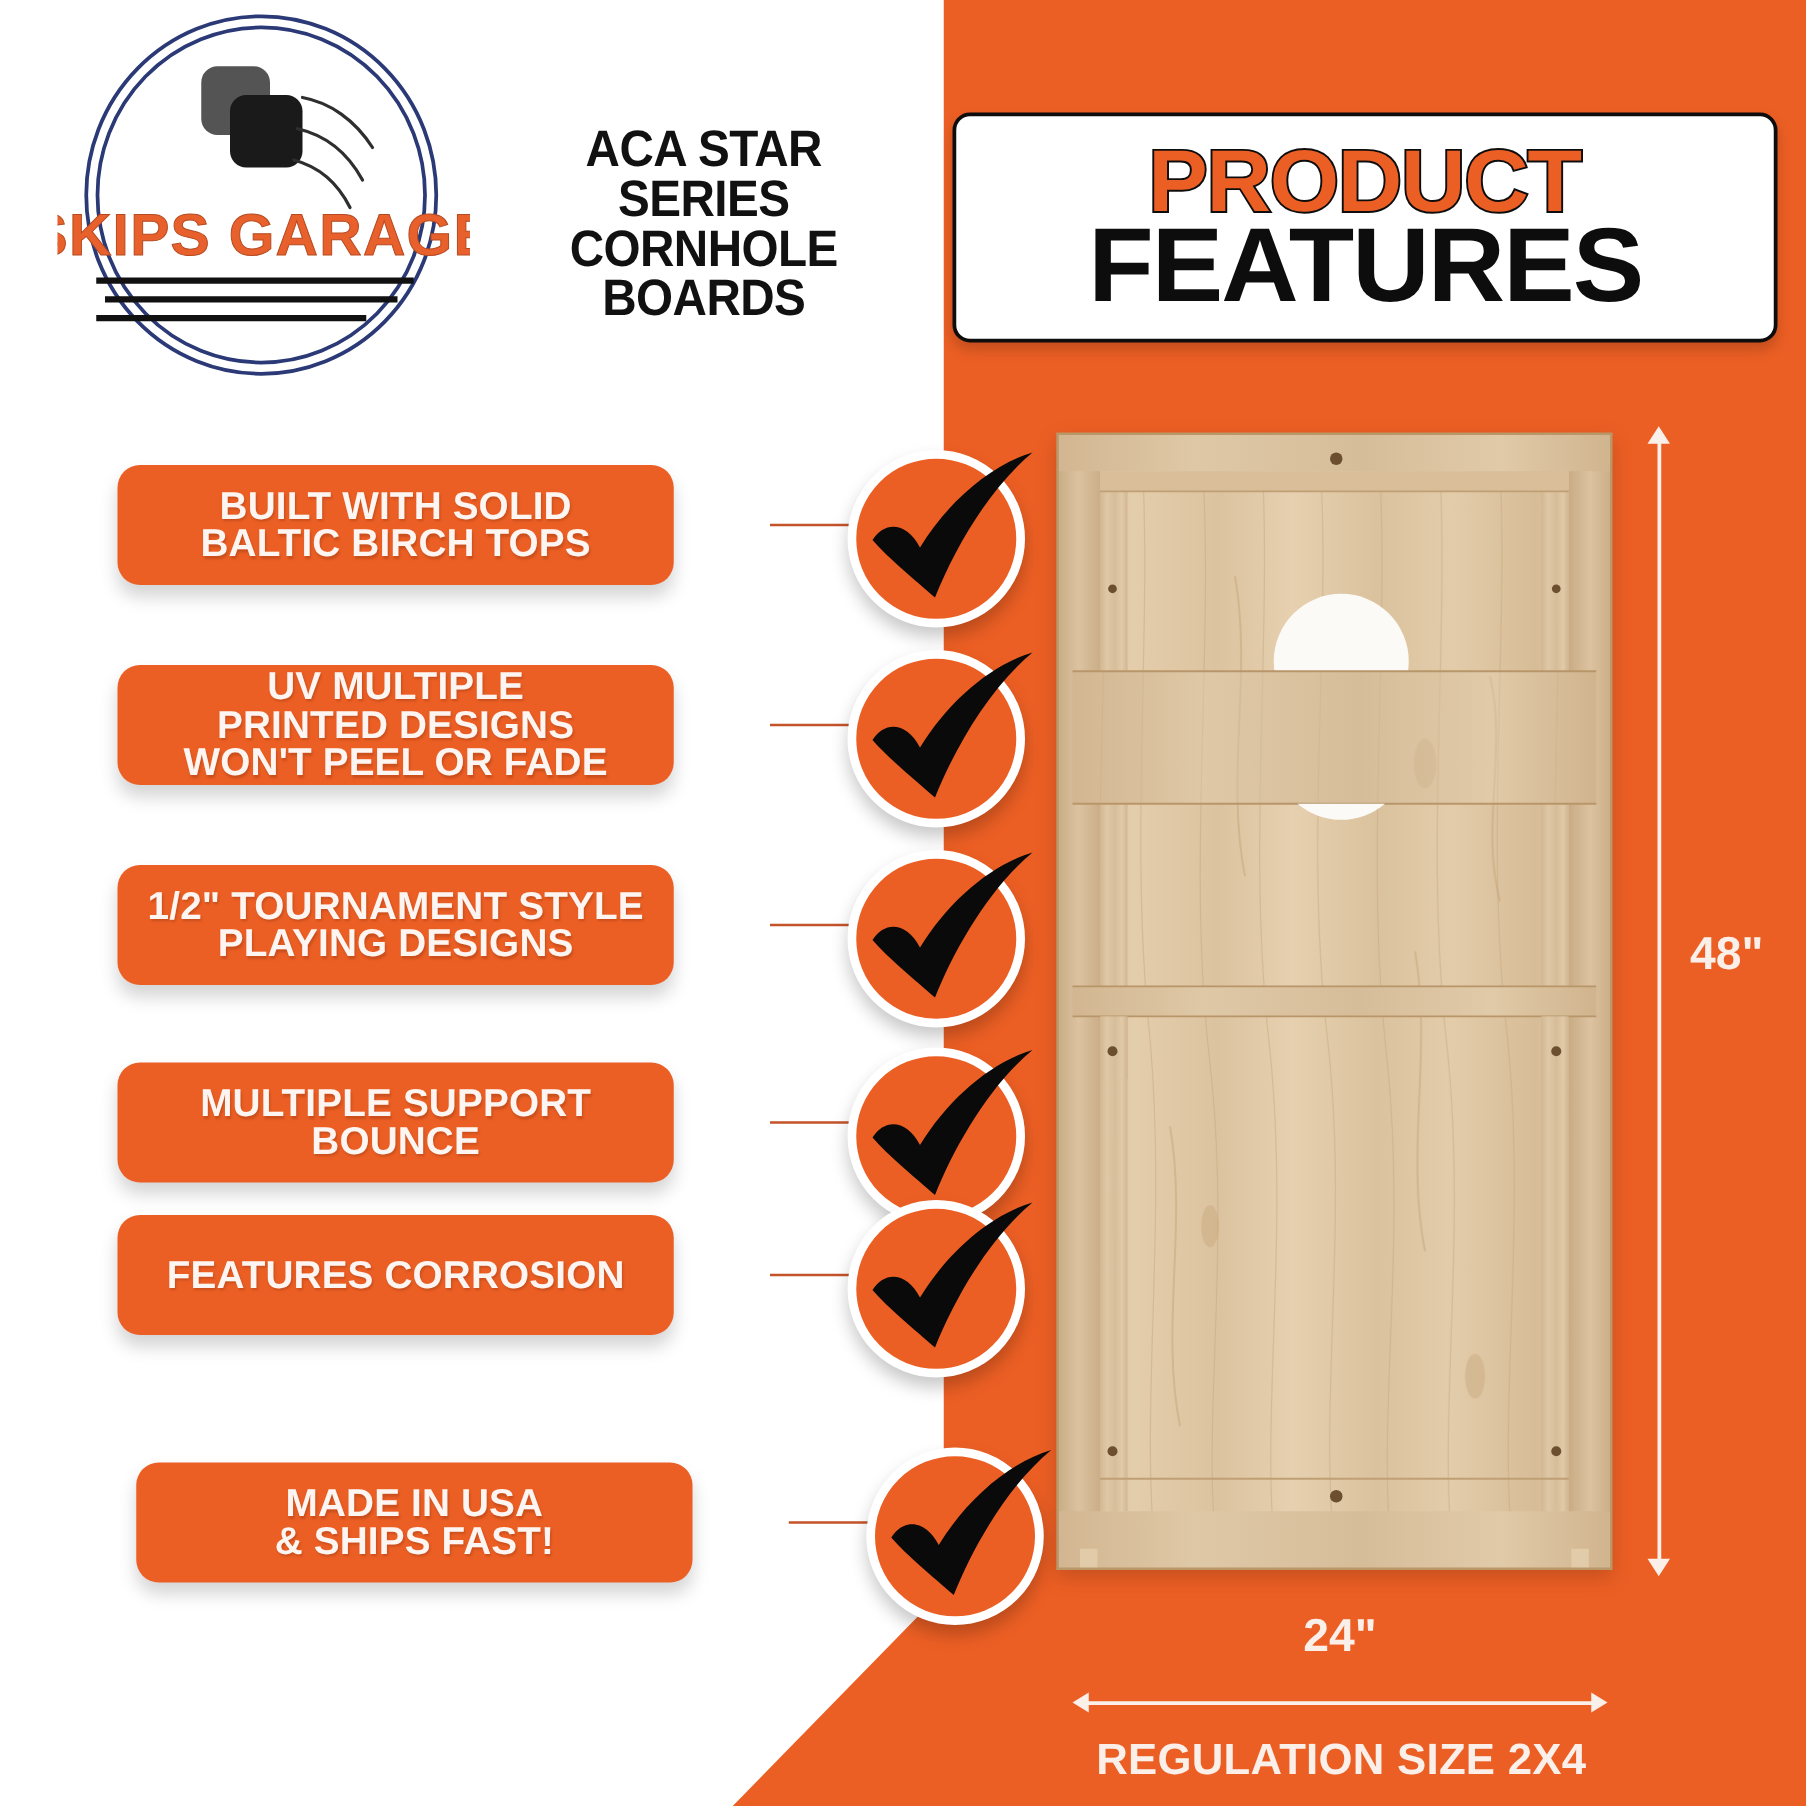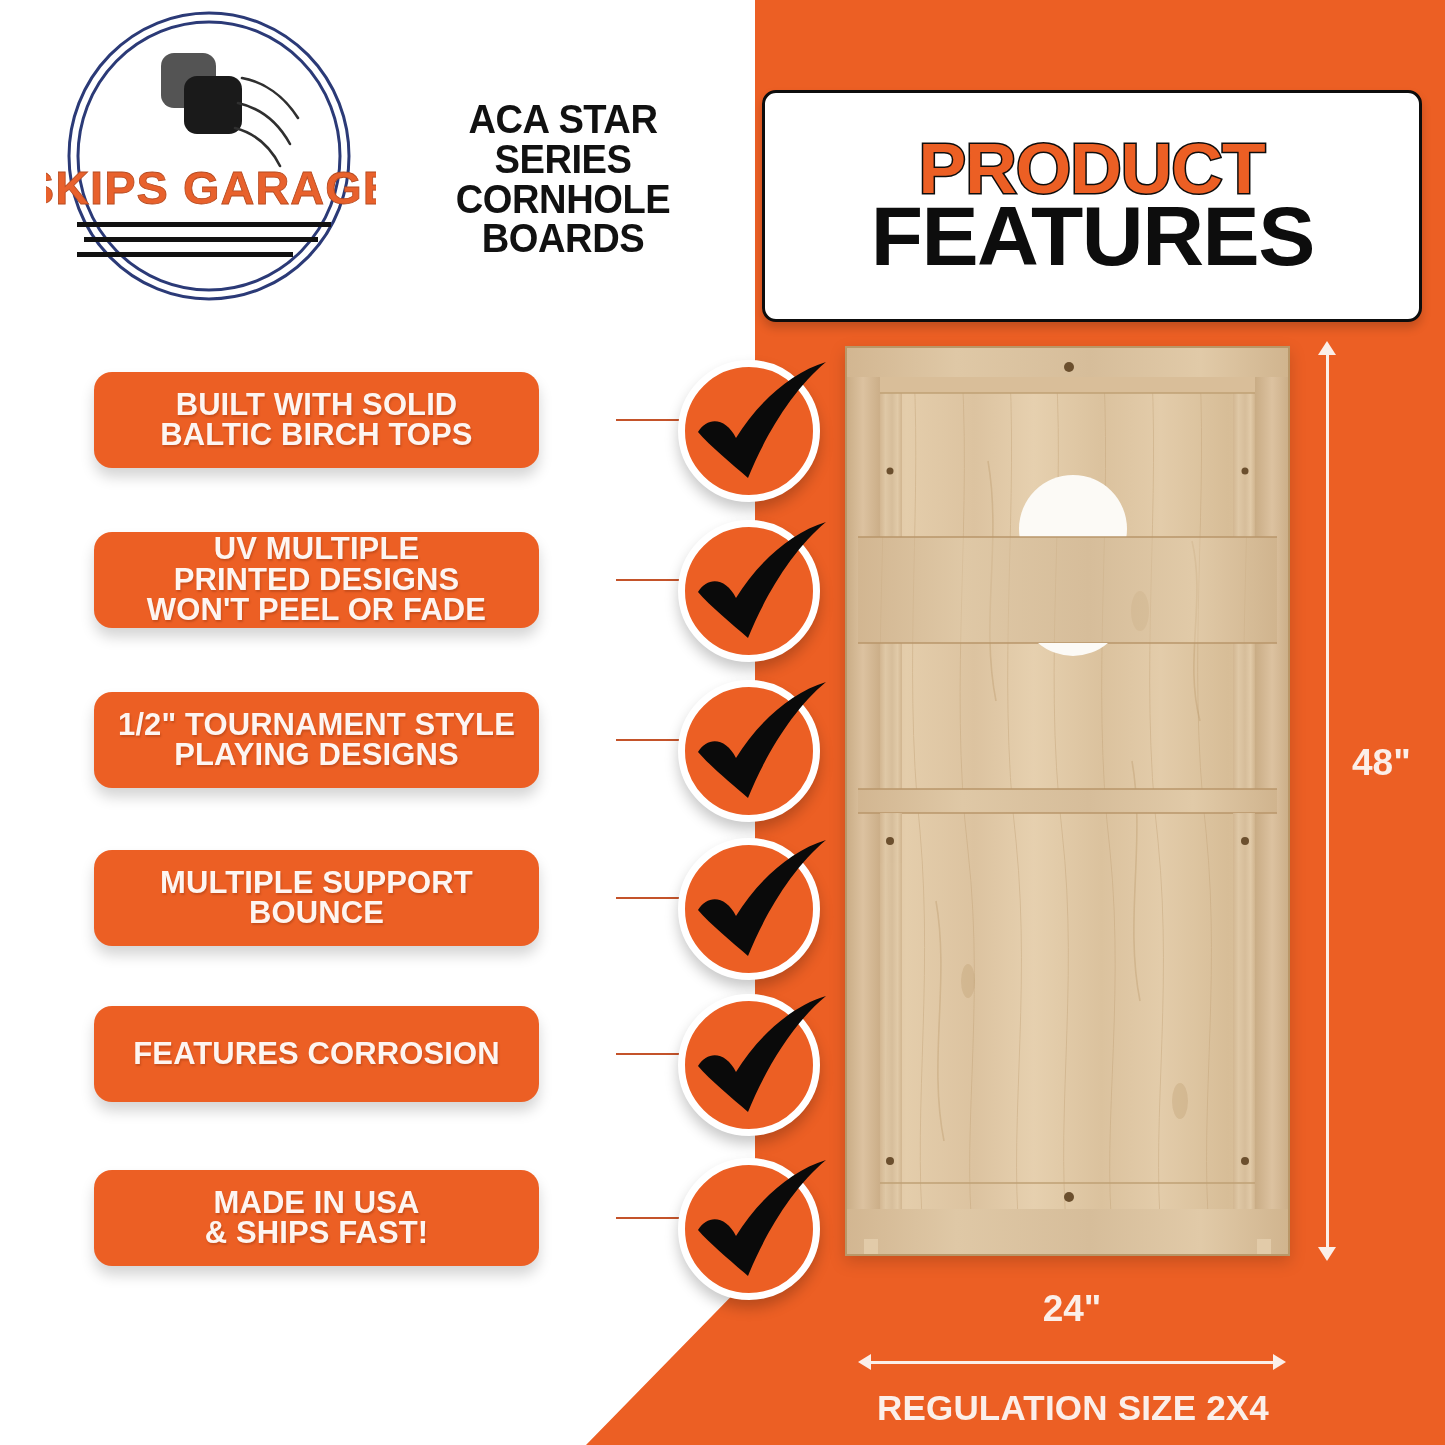--- a/index.html
+++ b/index.html
@@ -36,21 +36,21 @@
     letter-spacing:-0.5px;
     color:#111111;
     font-family:"Liberation Sans", sans-serif;
     transform:scaleX(0.93);
     transform-origin:center top;
   }
   .product-title span{ display:block; }
 
   
   .features-plaque{
-    position:absolute; left:762px; top:90px; width:660px; height:232px;
+    position:absolute; left:762px; top:90px; width:660px; height:184px;
     background:#ffffff;
     border:3px solid #0d0d0d;
     border-radius:14px;
     z-index:4;
     box-shadow:0 6px 10px rgba(0,0,0,0.18);
     display:flex; flex-direction:column; align-items:center; justify-content:center;
   }
   .plaque-line1{
     font-weight:900; font-size:70px; line-height:0.92;
     color:#EC5F24;
@@ -65,22 +65,22 @@
     margin-top:-4px;
     transform:scaleX(1.02);
   }
 
   
   .feature-row{ position:absolute; left:0; width:840px; height:150px; z-index:5; }
   .feature-row.r1{ top:360px; }
   .feature-row.r2{ top:520px; }
   .feature-row.r3{ top:680px; }
   .feature-row.r4{ top:838px; }
-  .feature-row.r5{ top:994px;padding-left:33px; }
-  .feature-row.r6{ top:1158px; }
+  .feature-row.r5{ top:960px;padding-left:33px; }
+  .feature-row.r6{ top:1158px;margin-left:15px; }
 
   .pill{
     position:absolute; left:94px; top:12px;
     width:445px; height:96px;
     background:#EC5F24;
     border-radius:18px;
     box-shadow:0 9px 14px rgba(0,0,0,0.17);
     display:flex; align-items:center; justify-content:center;
     padding:2px 18px;
     z-index:3;

